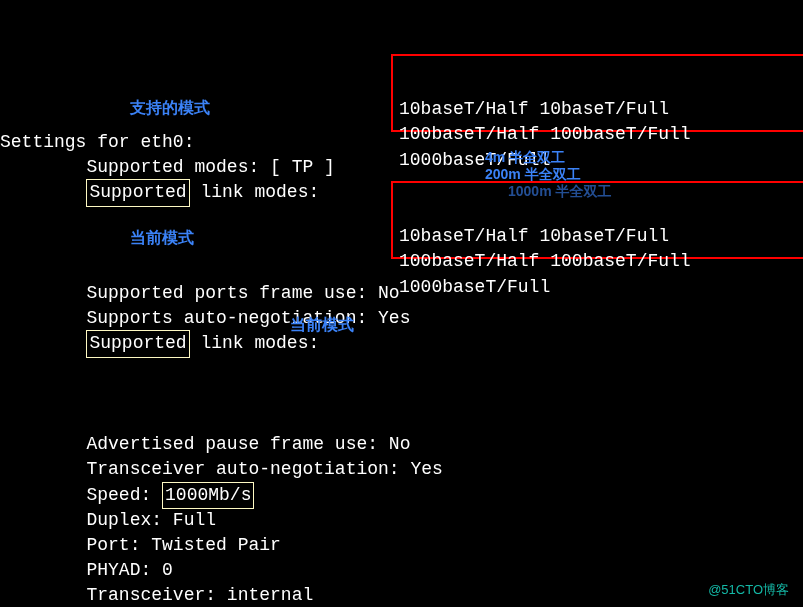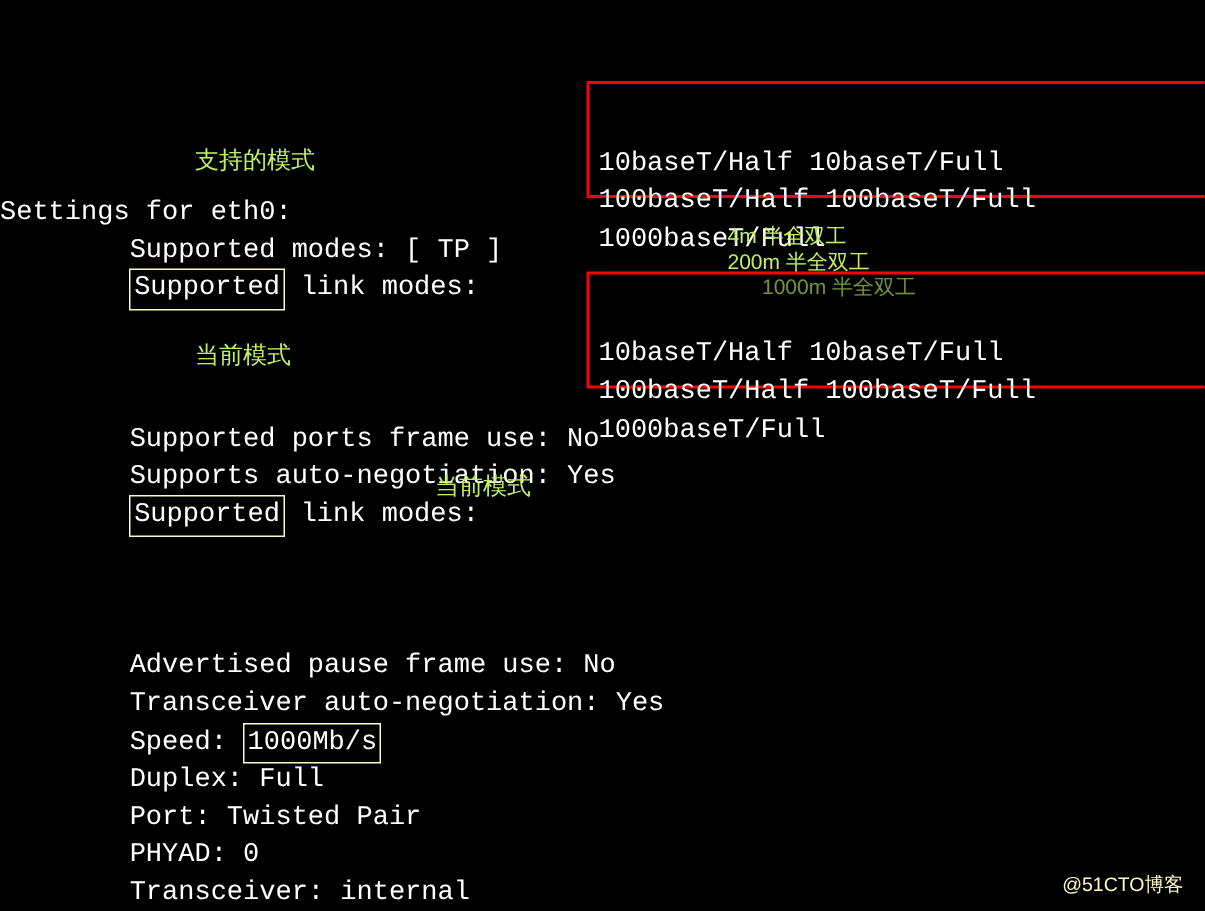--- a/index.html
+++ b/index.html
@@ -32,33 +32,34 @@
       margin: -2px 0;
     }
     .red-box-block {
       border: 2px solid #ff0000;
       position: absolute;
       padding: 16px 6px;
       margin-left: 13px;
     }
     .annotation {
       position: absolute;
-      color: #bef264;
+      color: #3b82f6;
       font-size: 16px;
       font-family: "SimSun", "宋体", sans-serif;
       white-space: nowrap;
+      font-weight: bold;
     }
     .annotation-sm {
       font-size: 14px;
     }
     .watermark {
       position: absolute;
       bottom: 8px;
       right: 14px;
-      color: #fef9c3;
+      color: #14b8a6;
       font-size: 13px;
       font-family: sans-serif;
       margin-top: 20px;
     }
   </style>
 </head>
 <body>
 
 
 

